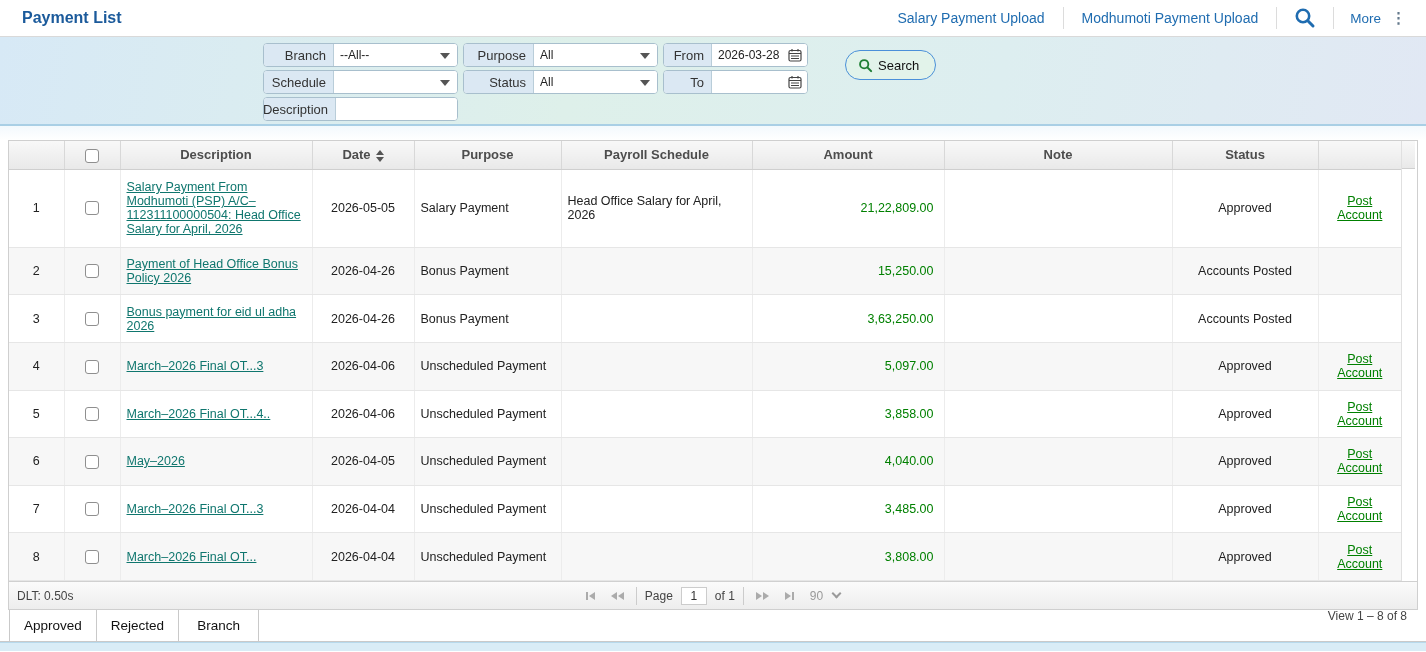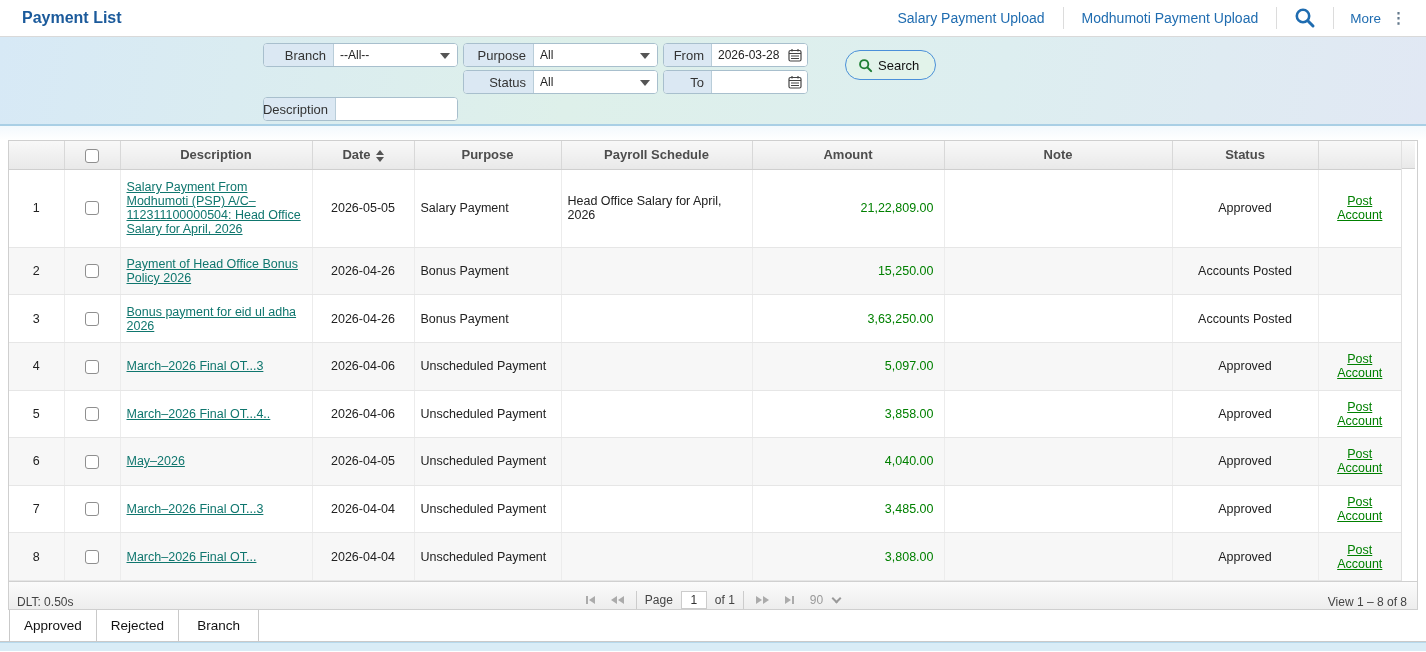--- a/index.html
+++ b/index.html
@@ -60,21 +60,21 @@
   .chk { appearance:none; -webkit-appearance:none; width:14px; height:14px; border:1px solid #8f8f8f;
     border-radius:3px; background:#fff; cursor:pointer; vertical-align:middle; }
   .sort-ic { display:inline-flex; flex-direction:column; gap:2px; margin-left:5px; vertical-align:middle; }
   .tri-up { width:0;height:0;border-left:4px solid transparent;border-right:4px solid transparent;border-bottom:5px solid #555; }
   .tri-dn { width:0;height:0;border-left:4px solid transparent;border-right:4px solid transparent;border-top:5px solid #555; }
   .vscroll-strip { width:14px; border-left:1px solid #e0e0e0; background:#fff; }
   .vscroll-strip .cap { height:28px; background:linear-gradient(#f8f8f8,#e9e9e9); border-bottom:1px solid #cfcfcf; }
 
   
   .pager { height:28px; border-top:1px solid #d0d0d0; background:linear-gradient(#fbfbfb,#ededed);
-    display:flex; align-items:flex-end; font-size:12px; color:#444; position:relative;gap:16px; }
+    display:flex; align-items:center; font-size:12px; color:#444; position:relative;gap:16px; }
   .dlt { padding-left:8px; }
   .pg-center { position:absolute; left:0; right:0; display:flex; justify-content:center;
     align-items:center; gap:8px; pointer-events:none; }
   .pg-center > * { pointer-events:auto; }
   .pg-btn { display:flex; align-items:center; gap:1px; padding:2px 4px; cursor:pointer; }
   .pg-tri-l { width:0;height:0;border-top:4px solid transparent;border-bottom:4px solid transparent;border-right:6px solid #ababab; }
   .pg-tri-r { width:0;height:0;border-top:4px solid transparent;border-bottom:4px solid transparent;border-left:6px solid #ababab; }
   .pg-bar { width:2px; height:8px; background:#ababab; }
   .pg-sep { width:1px; height:18px; background:#ccc; }
   .pg-input { width:26px; height:18px; border:1px solid #ccc; text-align:center; font-size:12px; color:#333; background:#fff; }
@@ -143,20 +143,27 @@
           <line x1="1" y1="5.5" x2="13" y2="5.5" stroke="#444" stroke-width="1.2"></line>
           <line x1="4" y1="1" x2="4" y2="3.5" stroke="#444" stroke-width="1.2"></line>
           <line x1="10" y1="1" x2="10" y2="3.5" stroke="#444" stroke-width="1.2"></line>
           <line x1="3" y1="8" x2="11" y2="8" stroke="#444" stroke-width="1.1"></line>
           <line x1="3" y1="10.5" x2="11" y2="10.5" stroke="#444" stroke-width="1.1"></line>
         </svg>
       </span>
     </div>
   </div>
 
+  <div class="fgroup" style="left:263px; top:33px; width:195px;">
+    <div class="flabel" style="width:70px">Schedule</div>
+    <div class="fvalue">
+      <span></span>
+      <span class="dd-arrow"></span>
+    </div>
+  </div>
 
   <div class="fgroup" style="left:463px; top:33px; width:195px;">
     <div class="flabel" style="width:70px">Status</div>
     <div class="fvalue">
       <span>All</span>
       <span class="dd-arrow"></span>
     </div>
   </div>
 
   <div class="fgroup" style="left:663px; top:33px; width:145px;justify-content:space-between;">

